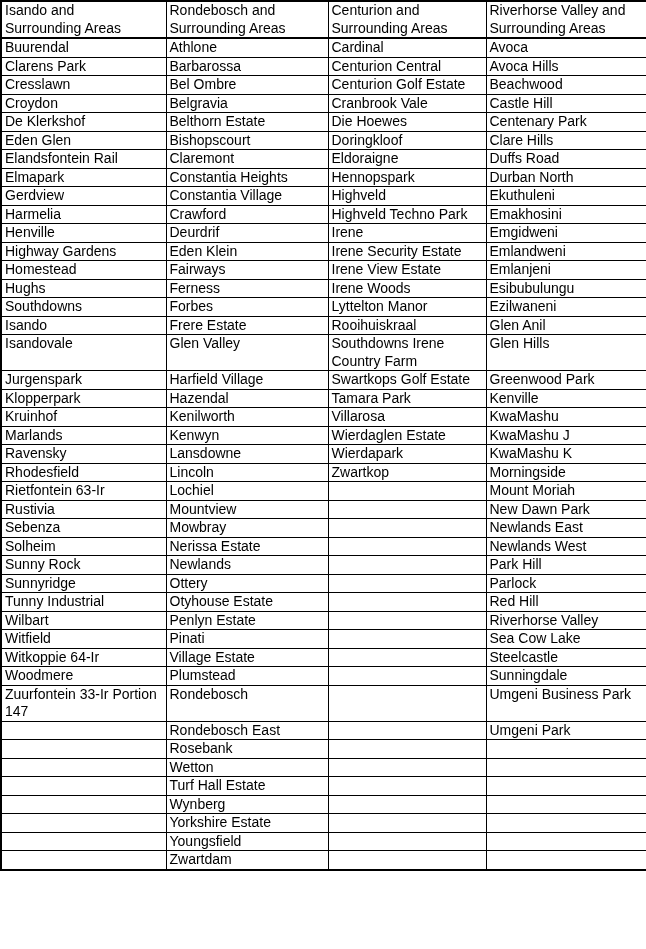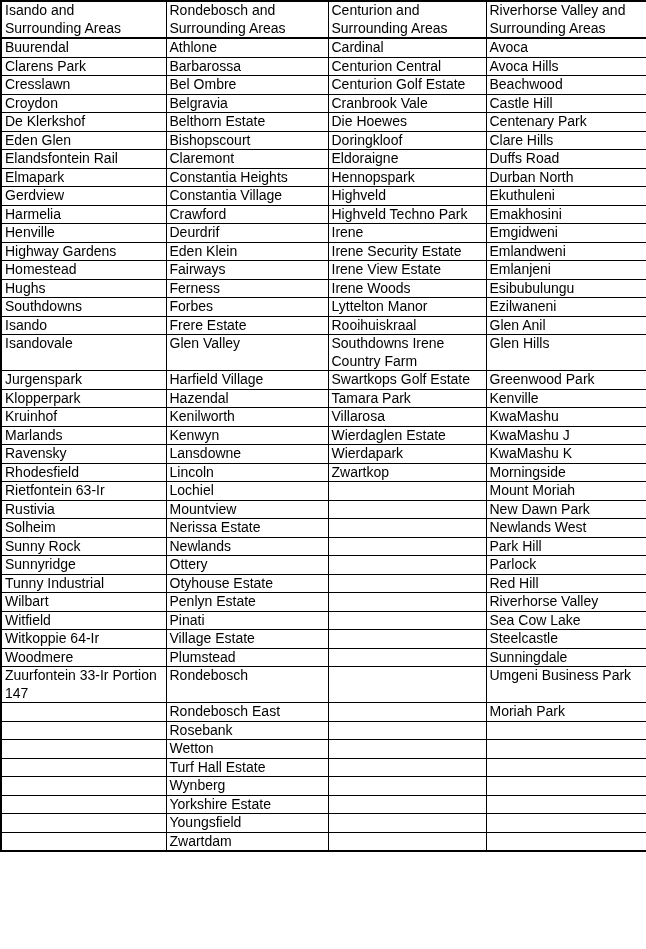--- a/index.html
+++ b/index.html
@@ -209,20 +209,26 @@
         <td></td>
         <td>Mount Moriah</td>
       </tr>
       <tr>
         <td>Rustivia</td>
         <td>Mountview</td>
         <td></td>
         <td>New Dawn Park</td>
       </tr>
       <tr>
+        <td>Sebenza</td>
+        <td>Mowbray</td>
+        <td></td>
+        <td>Newlands East</td>
+      </tr>
+      <tr>
         <td>Solheim</td>
         <td>Nerissa Estate</td>
         <td></td>
         <td>Newlands West</td>
       </tr>
       <tr>
         <td>Sunny Rock</td>
         <td>Newlands</td>
         <td></td>
         <td>Park Hill</td>
@@ -267,21 +273,21 @@
         <td>Zuurfontein 33-Ir Portion
 147</td>
         <td>Rondebosch</td>
         <td></td>
         <td>Umgeni Business Park</td>
       </tr>
       <tr>
         <td></td>
         <td>Rondebosch East</td>
         <td></td>
-        <td>Moriah Park</td>
+        <td>Umgeni Park</td>
       </tr>
       <tr>
         <td></td>
         <td>Rosebank</td>
         <td></td>
         <td></td>
       </tr>
       <tr>
         <td></td>
         <td>Wetton</td>

